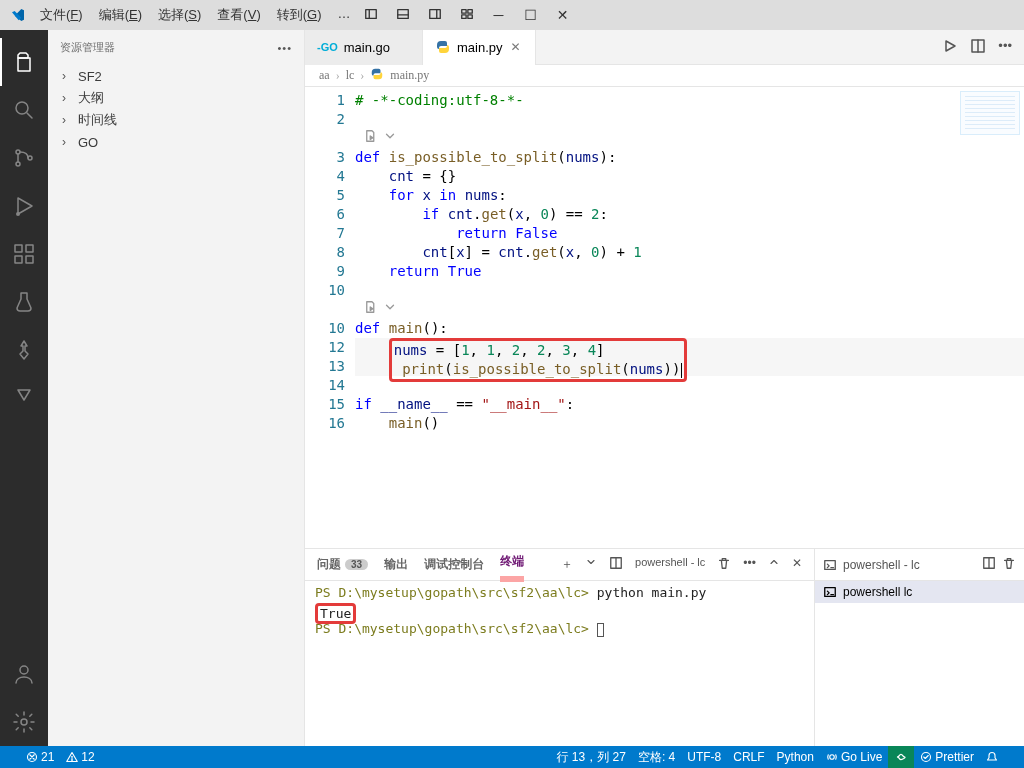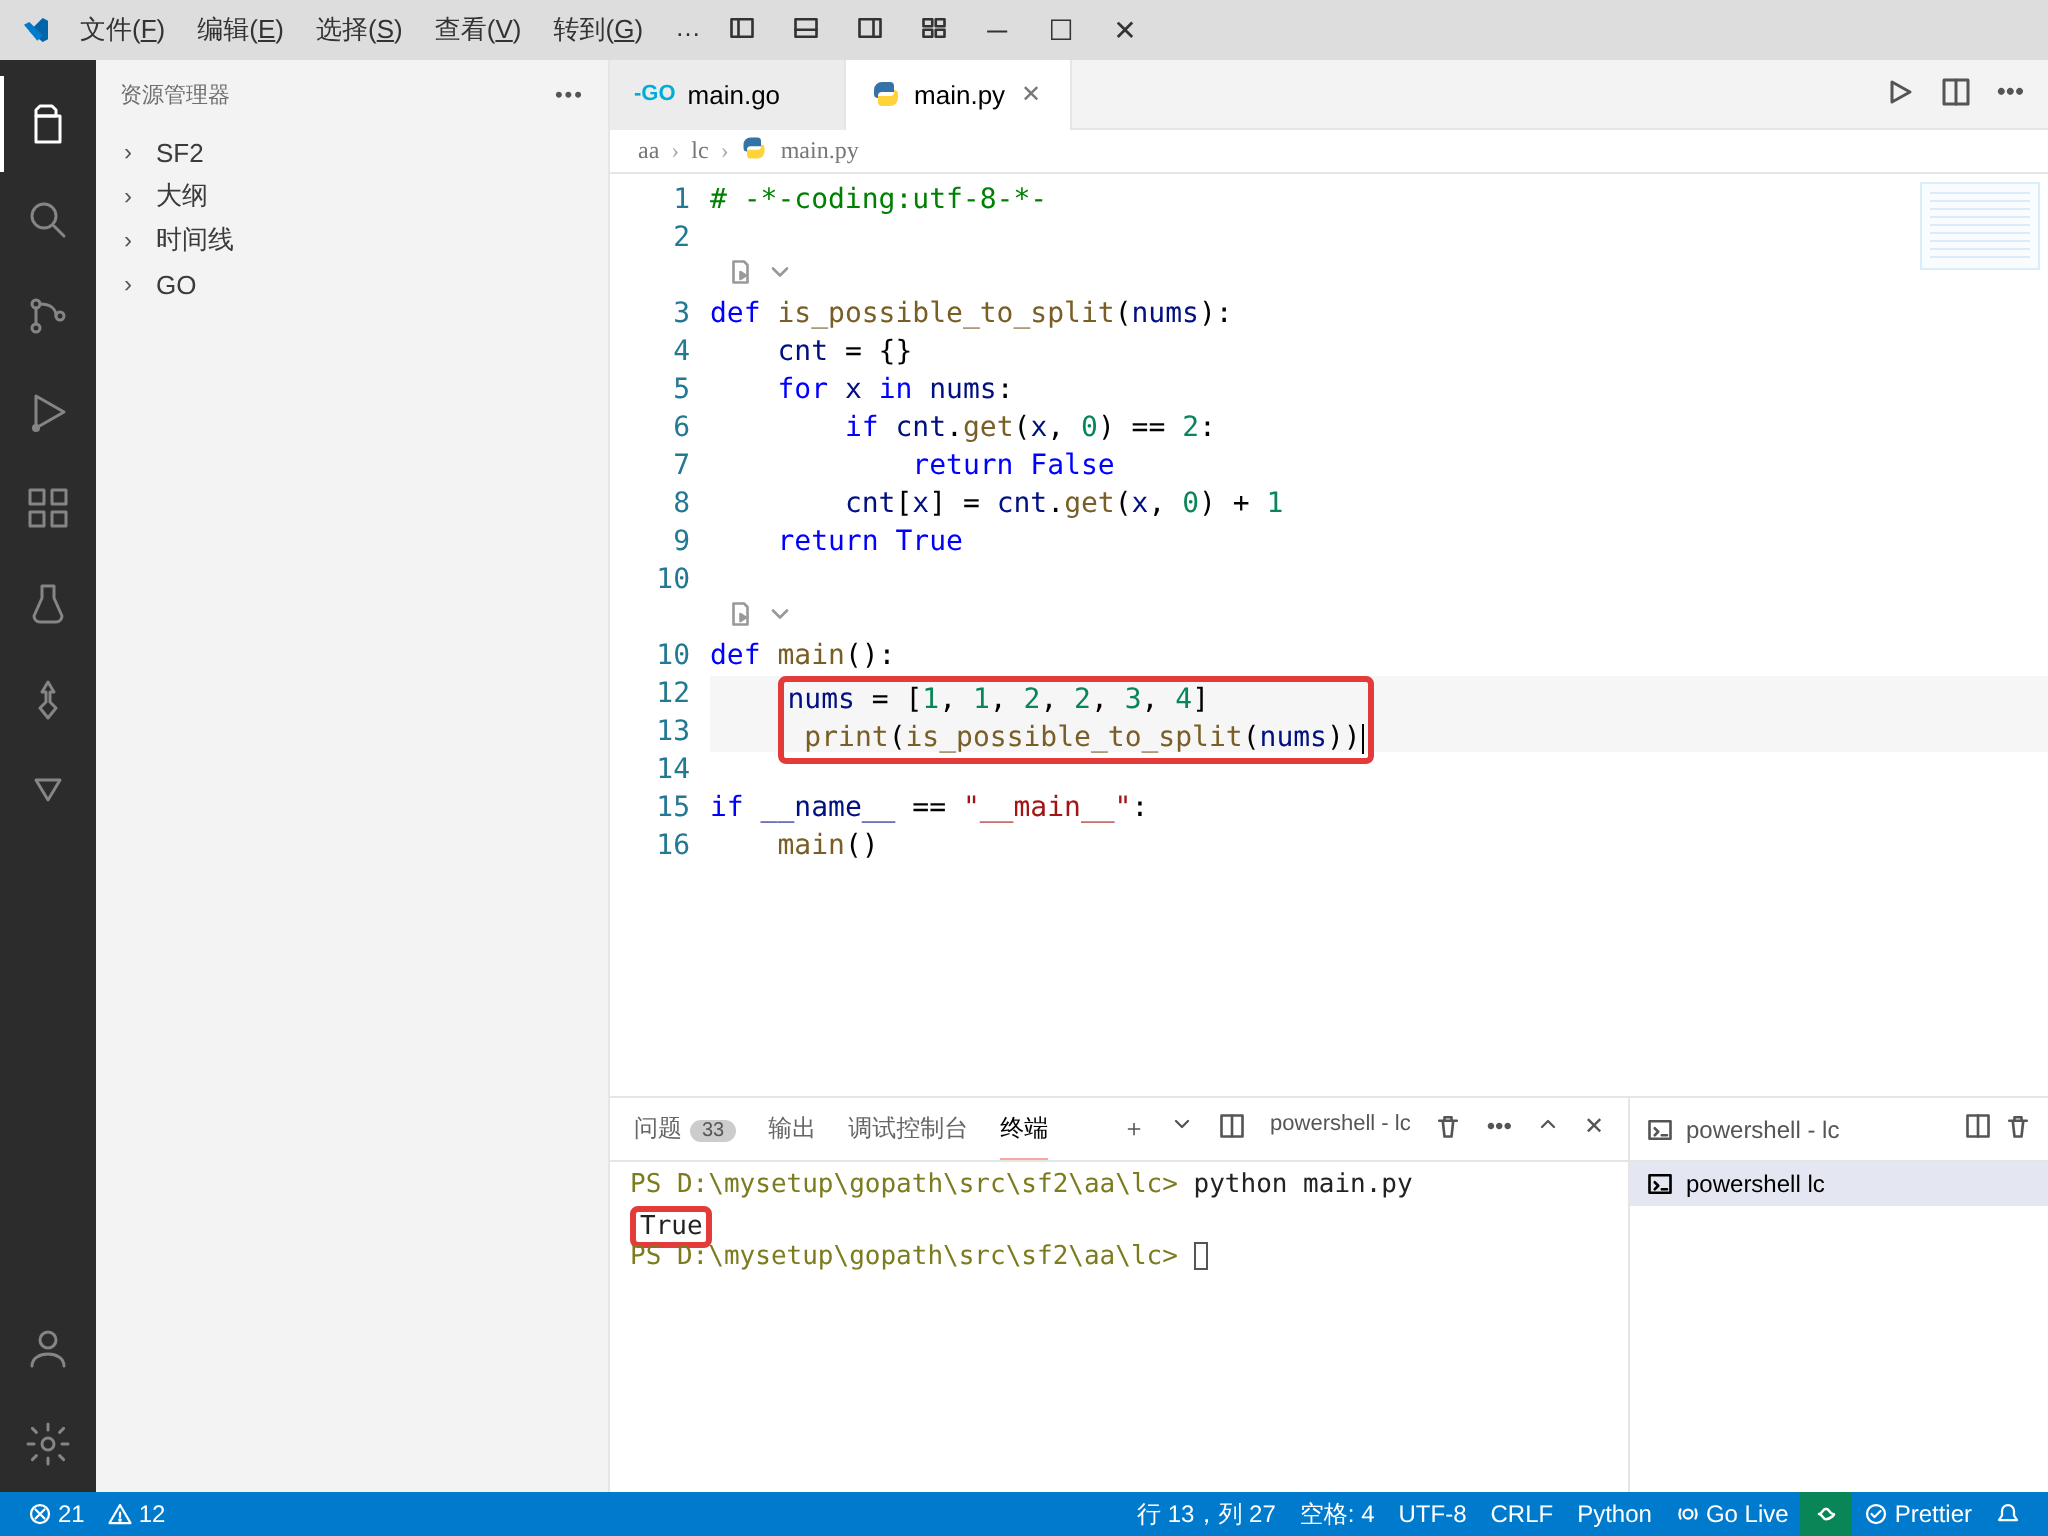--- a/index.html
+++ b/index.html
@@ -58,33 +58,33 @@
   .minimap { position:absolute; top:4px; right:4px; width:60px; height:44px; border:1px solid #d0e9fb; background:#f8fcff; opacity:.8;}
   .minimap::after{content:""; position:absolute; inset:4px; background:repeating-linear-gradient(#80b8e8 0 1px, transparent 1px 4px); opacity:.3;}
   .redbox { border:3px solid #e33b3a; border-radius:4px; padding:0 2px; display:inline-block;}
   .cursor-caret { display:inline-block; width:1px; height:15px; background:#000; vertical-align:middle; margin-left:1px;}
   .hl-line { background:#f6f6f6;}
   .kw{color:var(--kw)} .fn{color:var(--fn)} .str{color:var(--str)} .num{color:var(--num)} .vr{color:var(--var)} .cm{color:var(--cmt)} .cn{color:var(--const)}
 
   .panel { height:198px; border-top:1px solid var(--border); display:flex; }
   .panel-left { flex:1; display:flex; flex-direction:column;}
   .panel-tabs { display:flex; align-items:center; height:32px; padding:0 12px; gap:16px; font-size:12px; border-bottom:1px solid var(--border);}
-  .ptab { color:#666; padding:6px 0; cursor:pointer;}
-  .ptab.active { color:#000000; border-bottom:1px solid #fca5a5;}
+  .ptab { color:#666; padding:6px 0; cursor:pointer;font-weight:bold;}
+  .ptab.active { color:#701a75; border-bottom:6px solid #fca5a5;}
   .badge { background:#ccc; color:#555; border-radius:8px; padding:0 6px; font-size:10px; margin-left:4px;}
   .panel-tabs .pt-right { margin-left:auto; display:flex; gap:12px; color:#555;}
   .panel-tabs .pt-right span{cursor:pointer;}
   .term { flex:1; font-family:Consolas,monospace; font-size:13px; padding:4px 10px; color:#222;}
   .term .row{height:18px;}
   .term .path{color:#7c7c1e;}
   .panel-right { width:210px; border-left:1px solid var(--border); font-size:12px;}
   .pr-head { display:flex; align-items:center; padding:4px 8px; gap:6px; color:#555; height:32px; border-bottom:1px solid var(--border);}
   .pr-row { display:flex; align-items:center; gap:6px; padding:4px 8px; cursor:pointer; background:#e4e6f1;}
 
-  .statusbar { height:22px; background:var(--statusbar-bg); color:#fff; display:flex; align-items:center; font-size:12px; padding:0 8px;}
+  .statusbar { height:22px; background:var(--statusbar-bg); color:#fff; display:flex; align-items:center; font-size:12px; padding:0 20px;}
   .statusbar .sb-item { padding:0 6px; display:flex; align-items:center; gap:3px; cursor:pointer; height:22px;}
   .statusbar .sb-right { margin-left:auto; display:flex;}
   .statusbar .extbg { background:#098658; }
   svg { stroke:currentColor; fill:none; stroke-width:1.5; stroke-linecap:round; stroke-linejoin:round;}
 </style>
 </head>
 <body>
 
 <div class="titlebar">
   <svg class="logo" viewBox="0 0 24 24">

